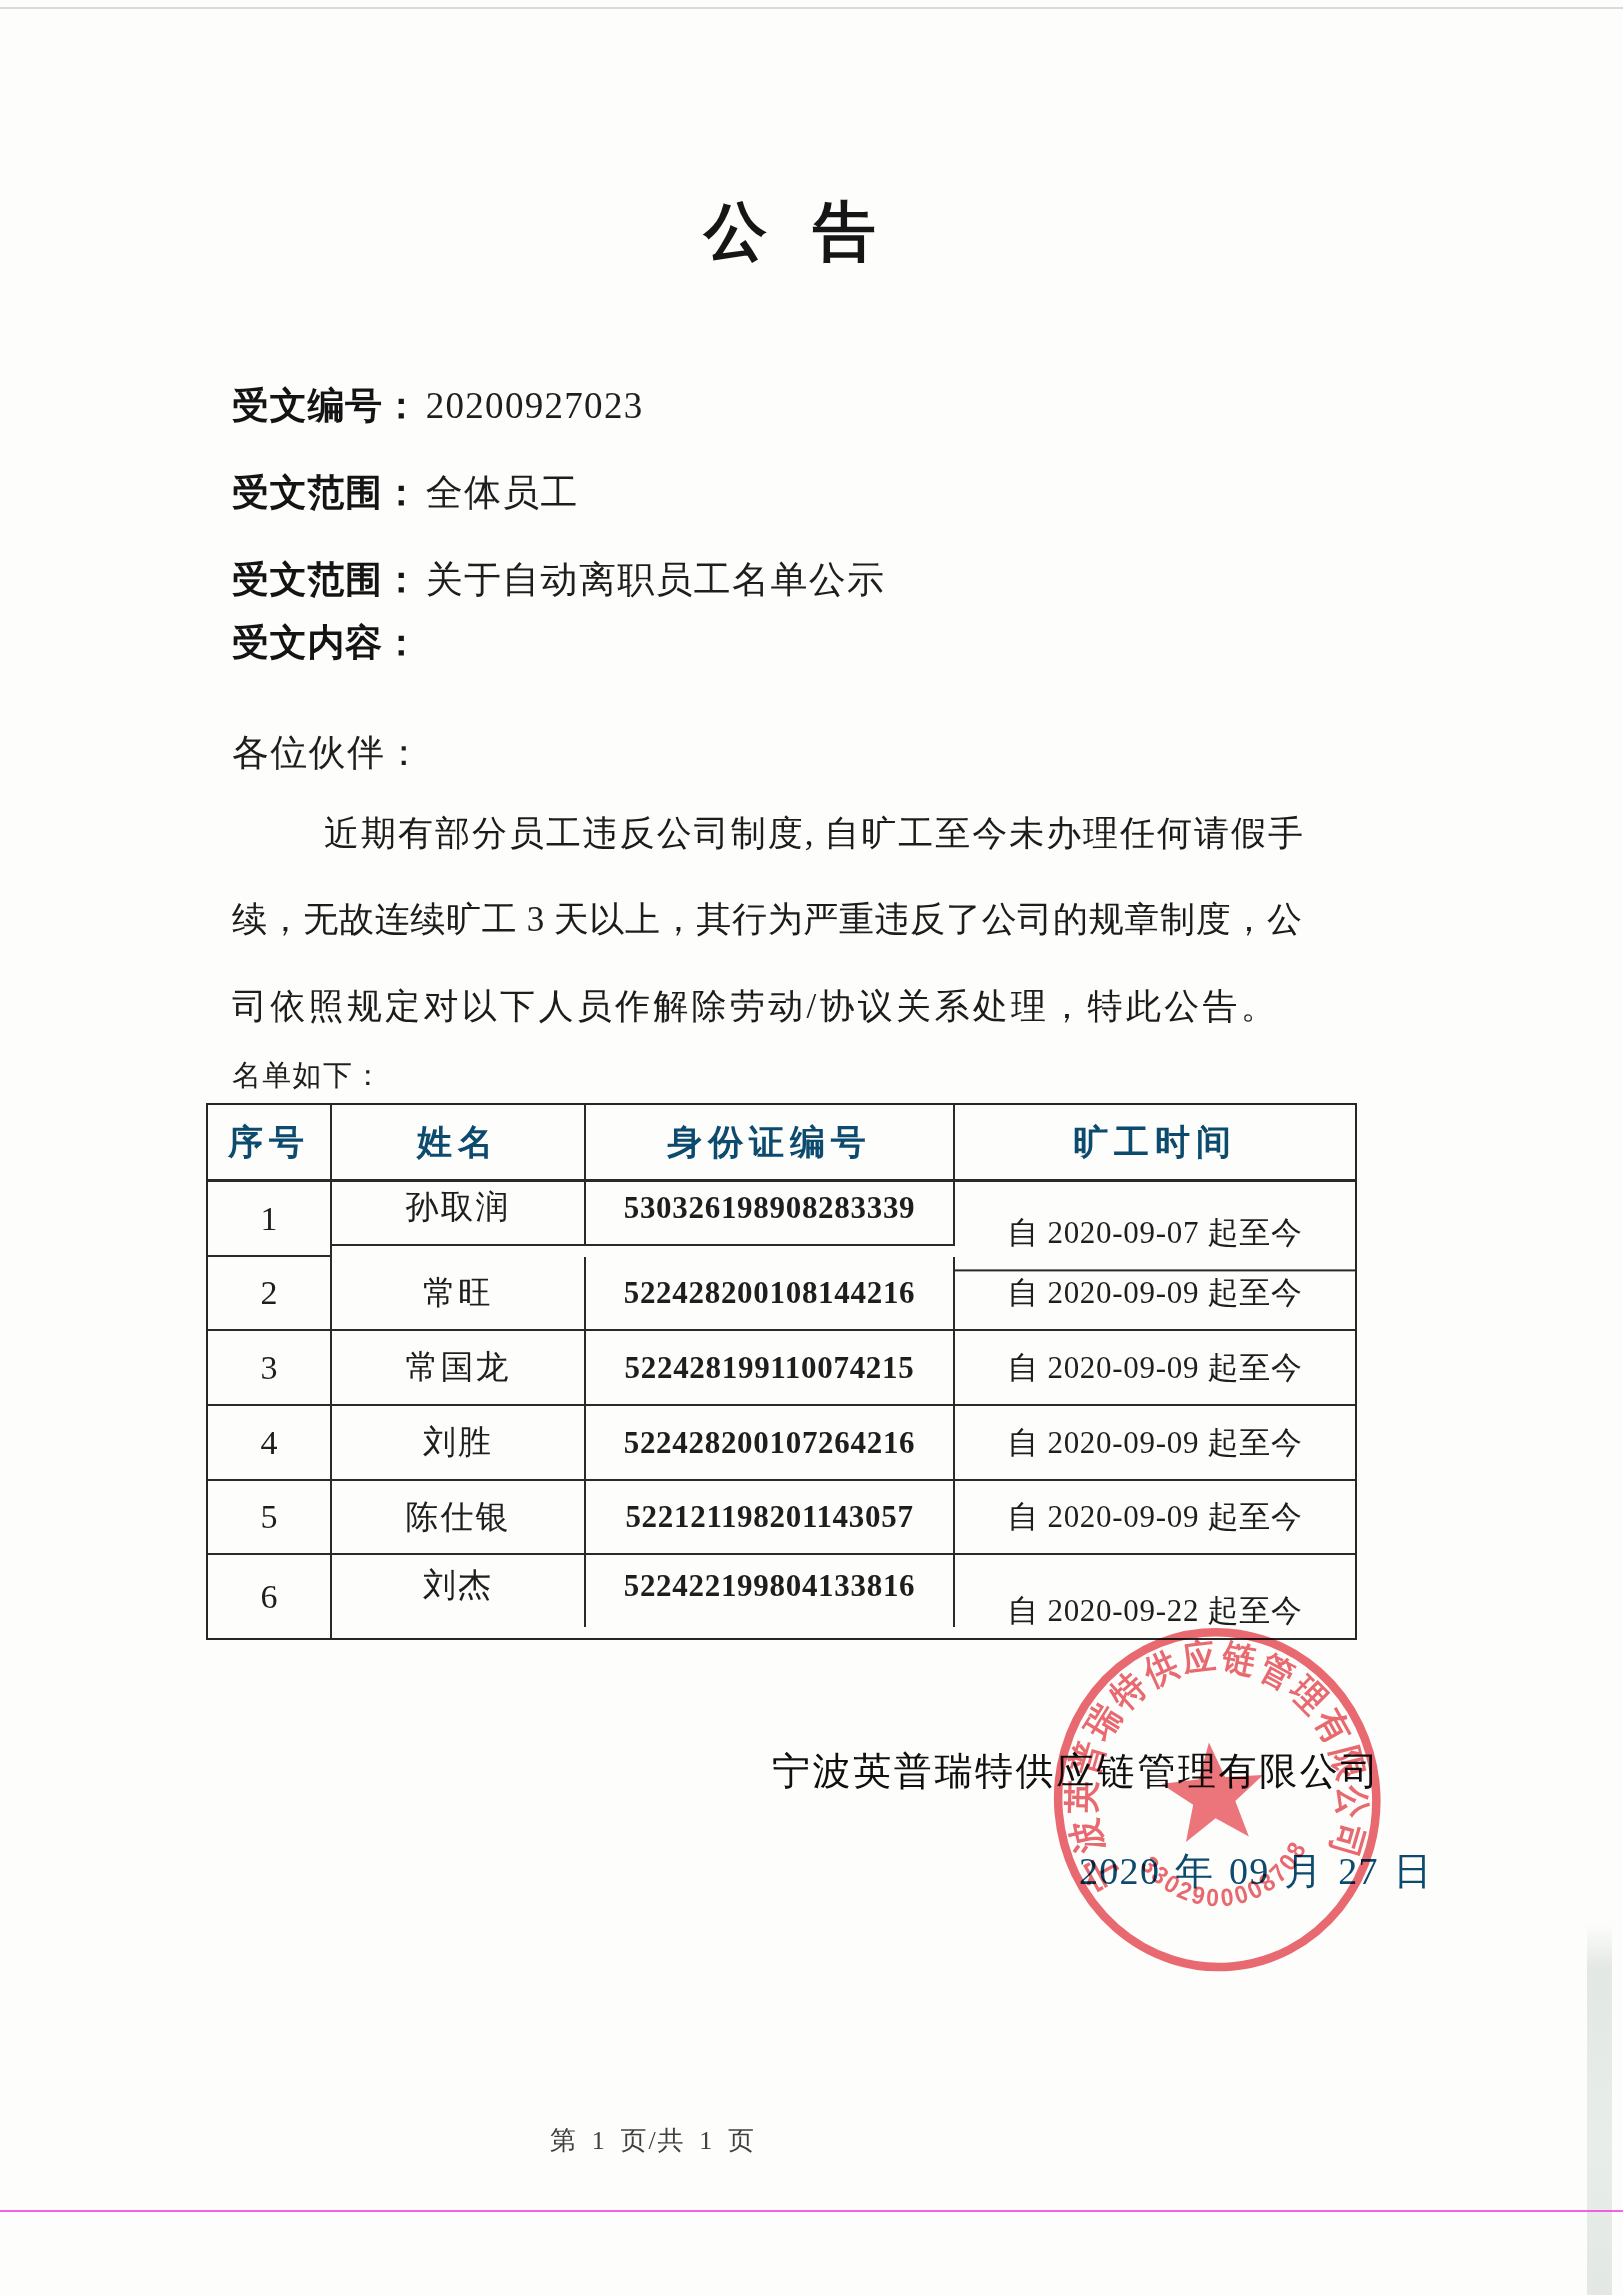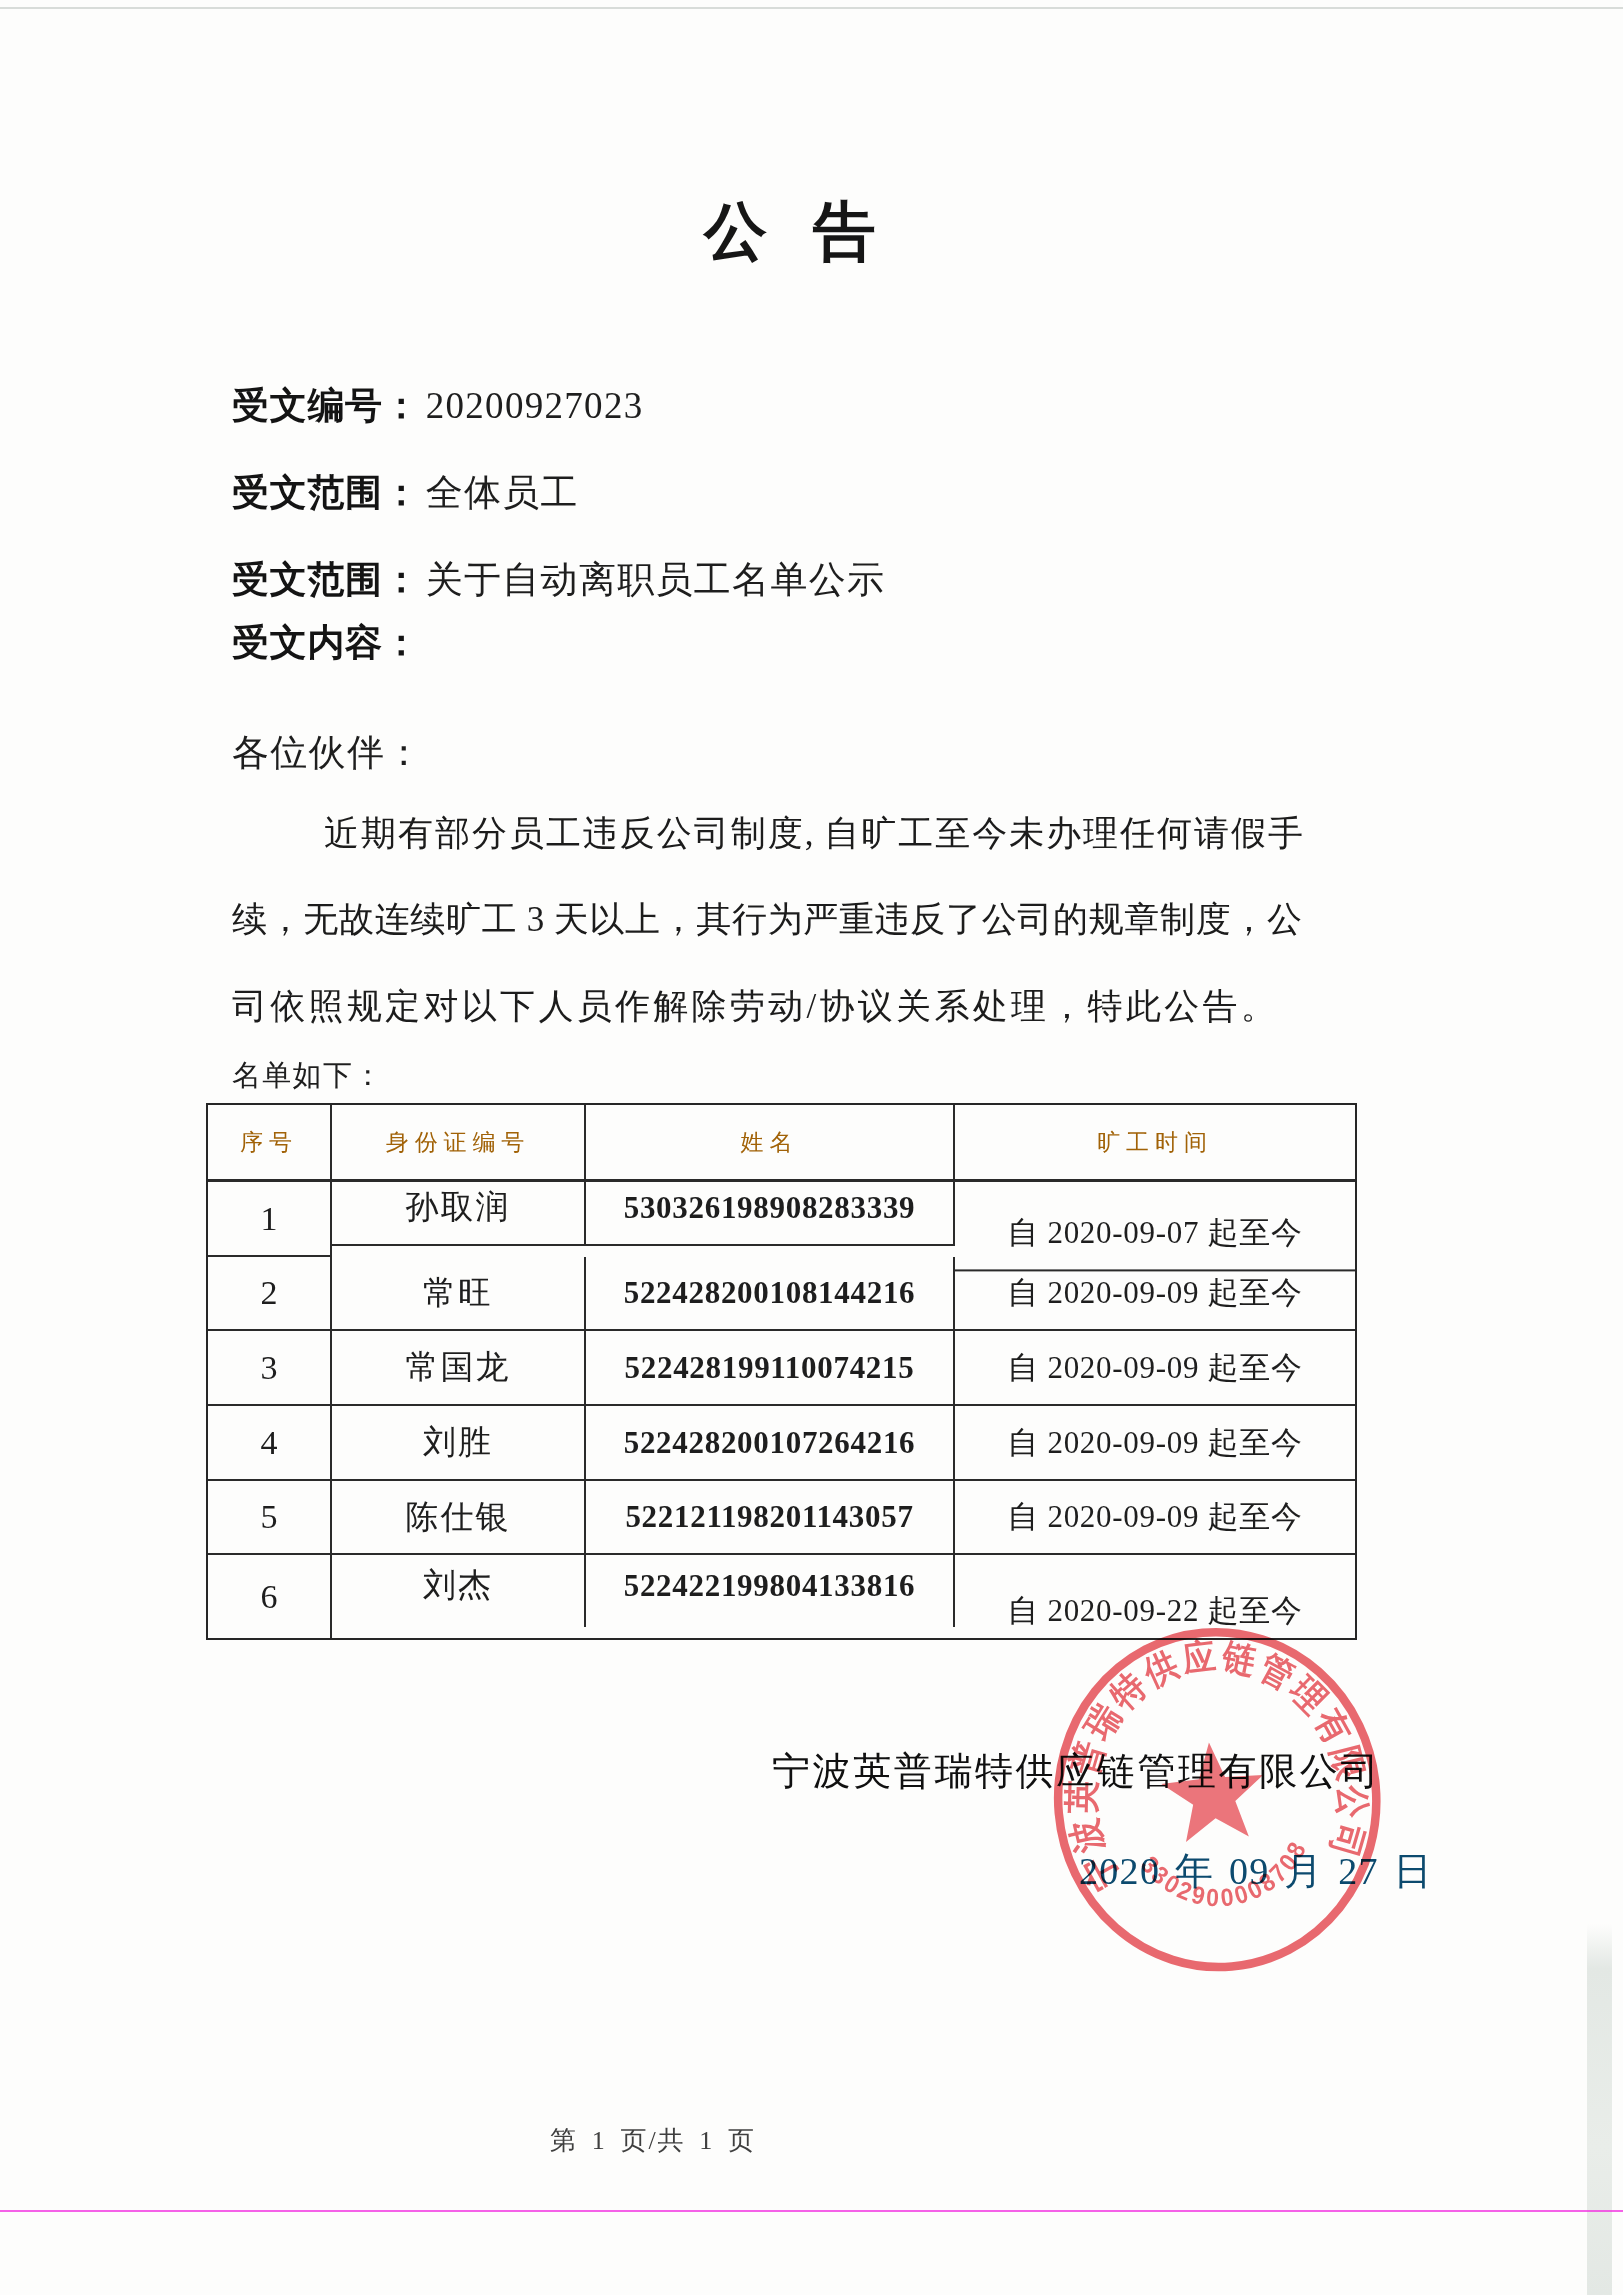--- a/index.html
+++ b/index.html
@@ -43,21 +43,21 @@
     grid-template-columns:124px 254px 369px 1fr;
     grid-template-rows:77px 75px 74px 75px 75px 74px 1fr;
   }
   .cell{
     border-right:2px solid #2a2a2a;border-bottom:2px solid #2a2a2a;
     display:flex;align-items:center;justify-content:center;
     font-size:31px;overflow:visible;
   }
   .cell.last-col{border-right:none;}
   .cell.last-row{border-bottom:none;}
-  .cell.th{font-size:23px;letter-spacing:5.9px;color:#a16207;border-bottom:3.9px solid #2a2a2a;}
+  .cell.th{font-size:35px;letter-spacing:5.9px;color:#0c4a6e;border-bottom:3.9px solid #2a2a2a;font-weight:bold;}
   .cell.idx{font-size:34px;}
   .cell.name{font-size:33px;letter-spacing:2px;}
   .cell.id{font-size:31px;font-weight:bold;letter-spacing:0.7px;}
   .cell.date{font-size:31px;letter-spacing:0.7px;white-space:nowrap;}
   .up{transform:translateY(-11px);}
   .down{transform:translateY(14.4px);}
   
   .company-line{position:absolute;left:772px;top:1752px;font-size:38px;line-height:39px;letter-spacing:2.6px;color:#101010;white-space:nowrap;}
   .date-line{position:absolute;left:1035px;top:1852px;font-size:38px;line-height:39px;letter-spacing:1.3px;word-spacing:3.9px;color:#0c4a6e;white-space:nowrap;margin-left:44px;}
   
@@ -93,22 +93,22 @@
 
   <div class="salutation">各位伙伴：</div>
   <div class="para p0">近期有部分员工违反公司制度, 自旷工至今未办理任何请假手</div>
   <div class="para p1">续，无故连续旷工 3 天以上，其行为严重违反了公司的规章制度，公</div>
   <div class="para p2">司依照规定对以下人员作解除劳动/协议关系处理，特此公告。</div>
   <div class="list-intro">名单如下：</div>
 
   <div class="doc-table">
 
     <div class="cell th">序号</div>
+    <div class="cell th">姓名</div>
     <div class="cell th">身份证编号</div>
-    <div class="cell th">姓名</div>
     <div class="cell th last-col">旷工时间</div>
 
     <div class="cell idx">1</div>
     <div class="cell name up">孙取润</div>
     <div class="cell id up">530326198908283339</div>
     <div class="cell date down last-col">自 2020-09-07 起至今</div>
 
     <div class="cell idx">2</div>
     <div class="cell name">常旺</div>
     <div class="cell id">522428200108144216</div>

